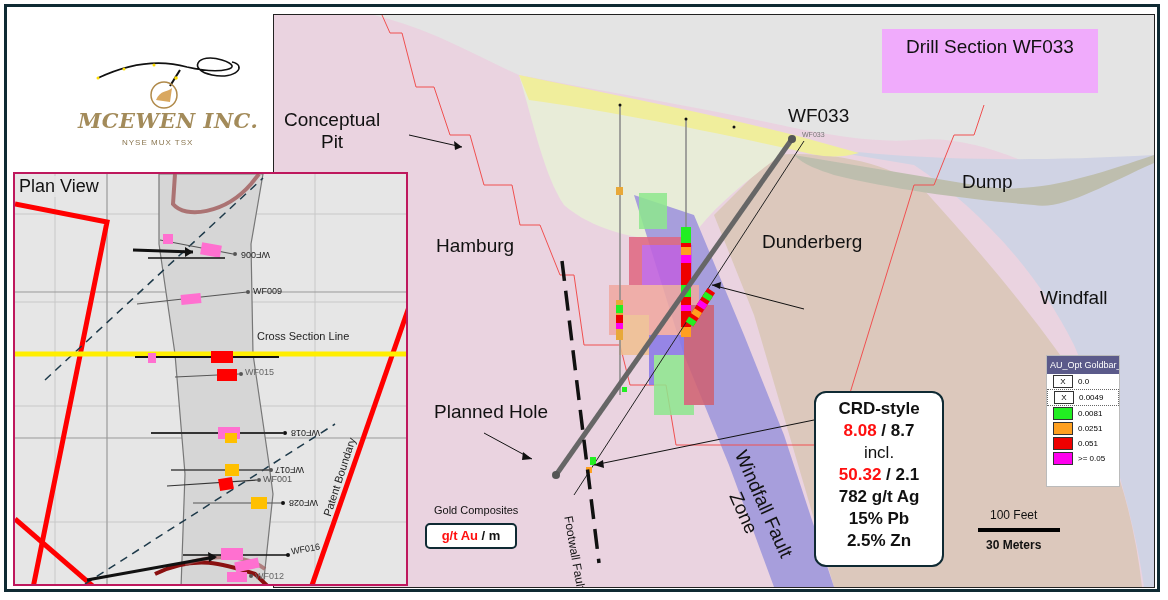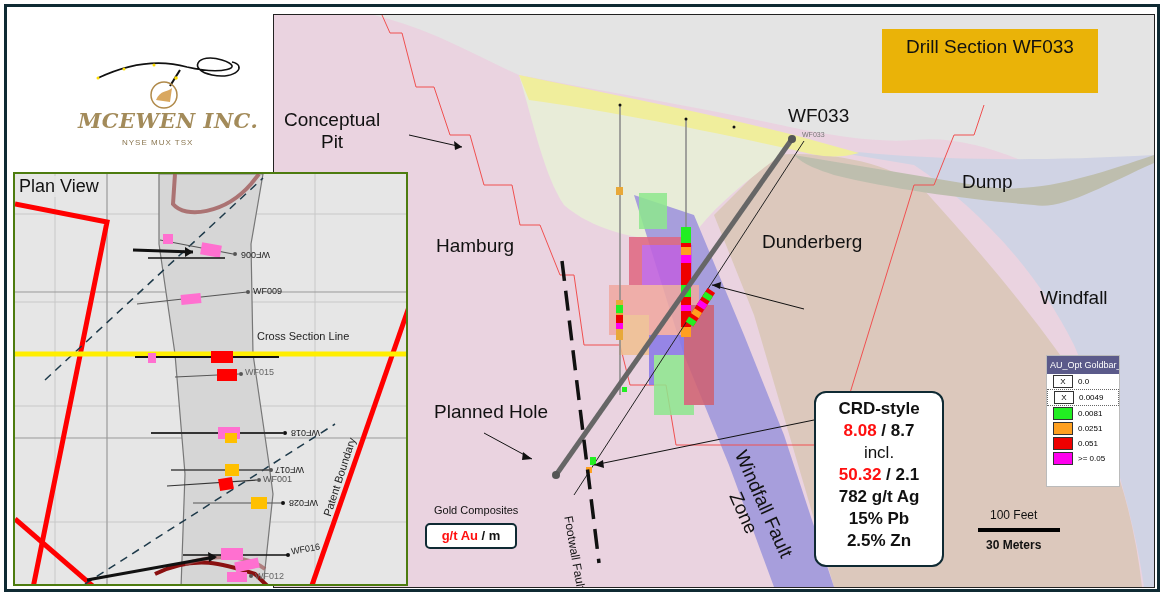--- a/index.html
+++ b/index.html
@@ -5,28 +5,28 @@
   html, body { margin:0; padding:0; }
   body { width:1168px; height:600px; position:relative; background:#fff; overflow:hidden; font-family:"Liberation Sans", sans-serif; }
   .frame { position:absolute; left:4px; top:4px; width:1156px; height:588px; border:3px solid #0f2a33; box-sizing:border-box; background:#fff; }
   .abs { position:absolute; }
   .logo { left:72px; top:40px; width:190px; height:110px; }
   .logo-word { position:absolute; left:6px; top:68px; font-family:"DejaVu Serif", serif; font-weight:bold; font-size:21px; color:#a38b5a; letter-spacing:0.5px; white-space:nowrap; font-style:italic; }
   .logo-ex { position:absolute; left:50px; top:98px; font-size:8px; color:#8a7650; letter-spacing:1px; white-space:nowrap; }
   .section { left:273px; top:14px; width:880px; height:572px; border:1px solid #222; overflow:hidden; background:#e4e4e4; }
   .section svg { position:absolute; left:0; top:0; }
   .lbl { position:absolute; font-size:19px; color:#111; white-space:nowrap; line-height:1.15; }
-  .title-box { position:absolute; left:608px; top:14px; width:216px; height:64px; background:#eab308; text-align:center; font-size:19px; line-height:1.3; padding-top:6px; box-sizing:border-box; color:#111; }
+  .title-box { position:absolute; left:608px; top:14px; width:216px; height:64px; background:#f0abfc; text-align:center; font-size:19px; line-height:1.3; padding-top:6px; box-sizing:border-box; color:#111; }
   .callout { position:absolute; background:#fff; border:2px solid #0f2a33; border-radius:12px; text-align:center; font-weight:bold; color:#111; box-sizing:border-box; }
   .red { color:#ff1010; }
   .legend { position:absolute; left:772px; top:340px; width:72px; height:130px; background:#fff; border:1px solid #bbb; font-size:8px; }
   .legend-head { background:#5b5a8a; color:#fff; font-size:9px; padding:4px 3px; white-space:nowrap; overflow:hidden; }
   .legend-row { display:flex; align-items:center; height:15px; padding-left:6px; }
   .legend-sw { width:18px; height:11px; border:1px solid #333; margin-right:5px; font-size:8px; text-align:center; line-height:11px; }
-  .plan { left:13px; top:172px; width:395px; height:414px; border:2px solid #4d7c0f; overflow:hidden; background:#e6e6e6; box-sizing:border-box; }
+  .plan { left:13px; top:172px; width:395px; height:414px; border:2px solid #be185d; overflow:hidden; background:#e6e6e6; box-sizing:border-box; }
   .plan-title { position:absolute; left:4px; top:2px; font-size:18px; color:#111; background:rgba(230,230,230,0.8); }
   .plan svg { position:absolute; left:0; top:0; }
   .plan-lbl { position:absolute; font-size:9px; color:#222; white-space:nowrap; }
 </style>
 </head>
 <body>
 
 <div class="frame"></div>
 
 <div class="abs logo">

